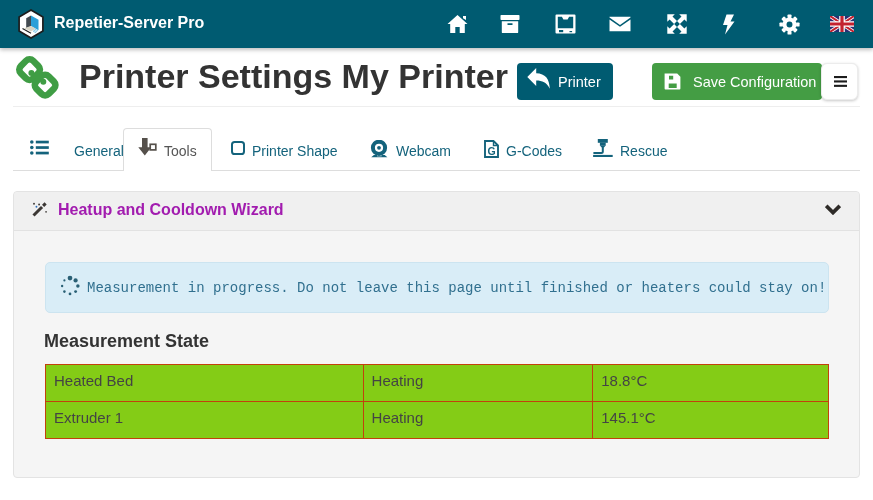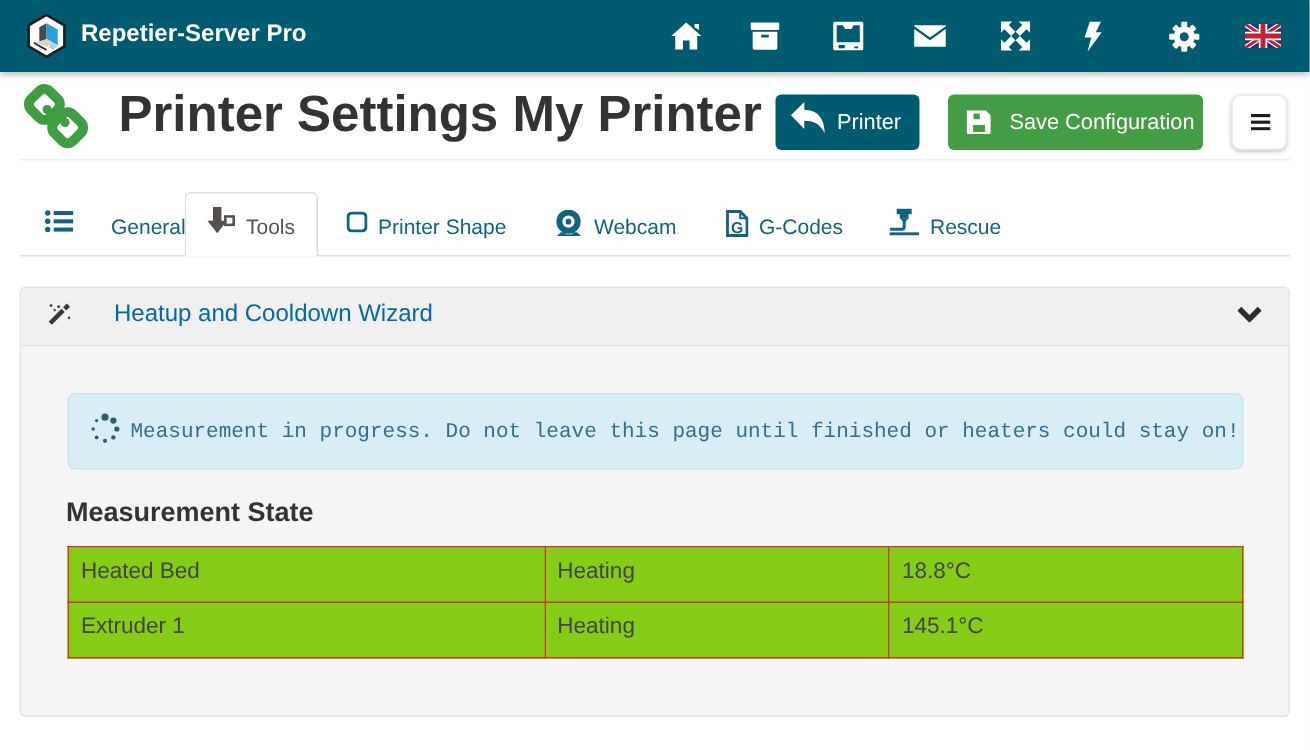--- a/index.html
+++ b/index.html
@@ -6,31 +6,31 @@
 html,body { width:873px; height:500px; background:#fff; font-family:"Liberation Sans", sans-serif; overflow:hidden; }
 .navbar { position:absolute; left:0; top:0; width:873px; height:48px; background:#005b71; box-shadow:0 2px 4px rgba(0,0,0,.25);padding-left:40px; }
 .brandlogo { position:absolute; left:18px; top:9px; }
 .brand { position:absolute; left:54px; top:14px; color:#fff; font-size:16px; font-weight:bold; }
 .navico { position:absolute; top:14px; }
 .chainwrap { position:absolute; left:15px; top:55px; }
 .h1title { position:absolute; left:79px; top:57px; font-size:34px; font-weight:bold; color:#333; letter-spacing:0px; white-space:nowrap; }
 .hdrule { position:absolute; left:13px; top:106px; width:847px; height:1px; background:#eee; }
 .btn { position:absolute; top:63px; height:37px; border-radius:4px; color:#fff; font-size:15px; display:flex; align-items:center; white-space:nowrap; }
 .btn-printer { left:517px; width:96px; background:#005b71; font-size:14.5px; }
-.btn-save { left:632px; width:170px; background:#449d44; font-size:14.5px; }
+.btn-save { left:652px; width:170px; background:#449d44; font-size:14.5px; }
 .btn-menu { left:821px; width:37px; background:#fff; border:1px solid #ececec; box-shadow:0 1px 3px rgba(0,0,0,.22); border-radius:6px; }
 .tabline { position:absolute; left:13px; top:170px; width:847px; height:1px; background:#ddd; }
 .tabactive { z-index:1; position:absolute; left:123px; top:128px; width:89px; height:43px; background:#fff; border:1px solid #ddd; border-bottom:none; border-radius:4px 4px 0 0; }
 .tabitem { z-index:2; position:absolute; top:130px; height:42px; display:flex; align-items:center; font-size:14px; color:#14637c; }
 .tabitem svg { margin-top:-7px; }
 .tabitem span { margin-left:7px; }
 .tabdark { color:#555; }
 .panel { position:absolute; left:13px; top:191px; width:847px; height:287px; background:#f5f5f5; border:1px solid #e3e3e3; border-radius:4px; }
 .panelhead { position:absolute; left:0; top:0; width:845px; height:39px; background:#f0f0f0; border-bottom:1px solid #e2e2e2; border-radius:4px 4px 0 0; }
-.paneltitle { position:absolute; left:62px; top:9px; font-size:16px; font-weight:normal; color:#0369a1; }
+.paneltitle { position:absolute; left:44px; top:9px; font-size:16px; font-weight:bold; color:#a21caf; }
 .chev { position:absolute; right:18px; top:12px; }
 .alert { position:absolute; left:31px; top:70px; width:784px; height:51px; background:#d9edf7; border:1px solid #cce4f0; border-radius:5px; color:#31708f; font-size:14px;font-family:Liberation Mono, monospace; }
 .alerttext { position:absolute; left:41px; top:17px; }
 .mstate { position:absolute; left:30px; top:139px; font-size:18px; font-weight:bold; color:#333; }
 .tbl { position:absolute; left:31px; top:172px; width:784px; border-collapse:collapse; font-size:15px; color:#444; }
 .tbl td { border:1px solid #c2410c; background:#84cc16; height:37px; padding:7px 0 0 8px; vertical-align:top; }
 .tbl td.c1 { width:318px; }
 .tbl td.c2 { width:230px; }
 .tbl td.c3 { width:236px; }
 </style>

